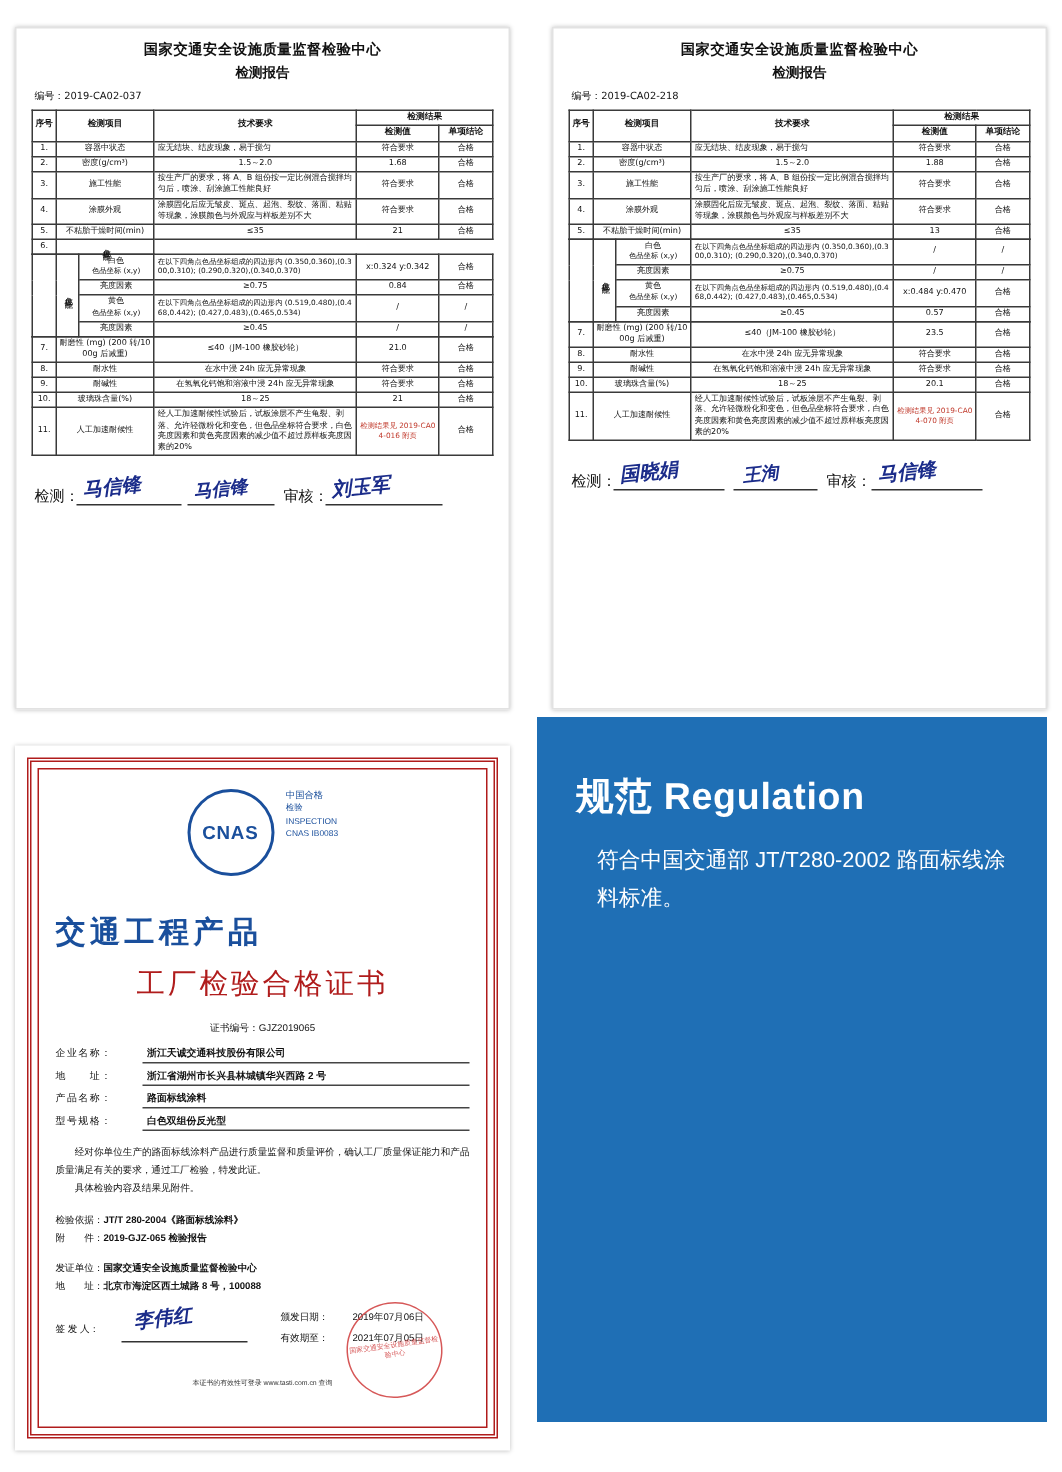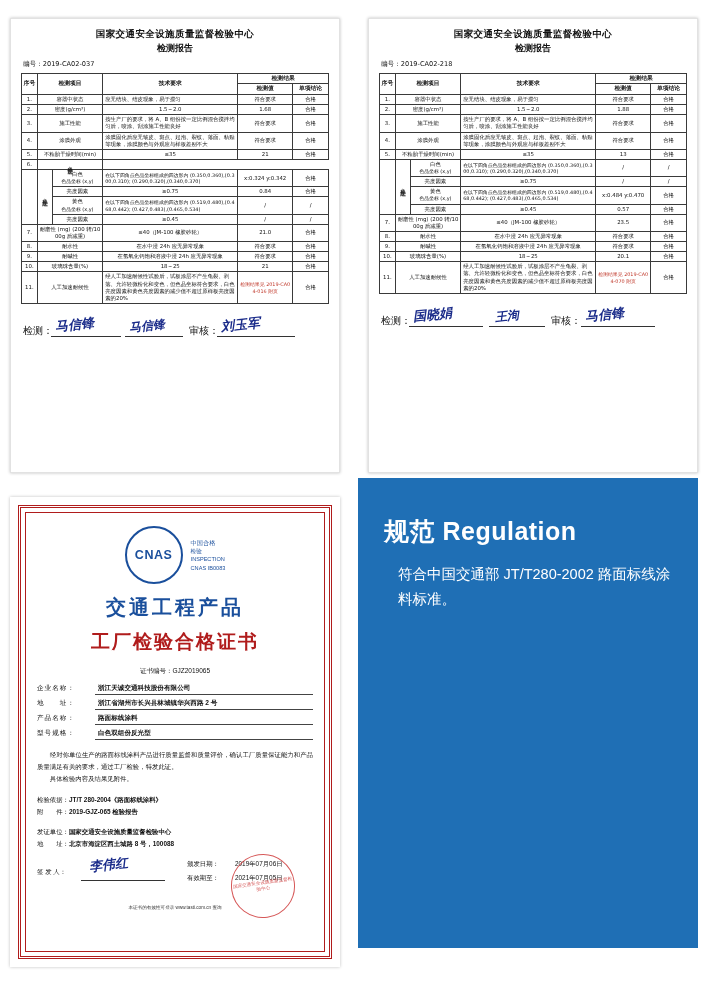--- a/index.html
+++ b/index.html
@@ -149,21 +149,20 @@
     width: 100%;
     height: 100%;
     padding: 8px 12px;
     box-sizing: border-box;
     font-size: 6.6px;
     color: #111;
   }
 
   .cnas-wrap {
     display: flex;
-    align-items: center;
     justify-content: center;
     gap: 8px;
     margin-top: 6px;
   }
   .cnas-circle {
     width: 54px; height: 54px;
     border-radius: 50%;
     border: 2.2px solid #1a4f9c;
     display: flex;
     align-items: center;
@@ -173,33 +172,32 @@
   }
   .cnas-circle .cn-main {
     font-size: 12.5px;
     font-weight: bold;
     letter-spacing: 0.5px;
   }
   .cnas-text { color: #1a4f9c; font-size: 5.6px; line-height: 1.5; }
   .cnas-text .bigger { font-size: 6.2px; }
 
   .cert-title1 {
-    text-align: center;
-    margin-top: 10px;
+    margin-top: 24px;
     font-size: 20px;
     font-weight: bold;
     color: #1a4f9c;
     letter-spacing: 3px;
     font-family: "DejaVu Sans", sans-serif;
   }
   .cert-title2 {
     text-align: center;
     margin-top: 8px;
     font-size: 19px;
-    font-weight: bold;
+    font-weight: normal;
     color: #b01c1c;
     letter-spacing: 2px;
     font-family: "DejaVu Sans", sans-serif;
   }
   .cert-no {
     text-align: center;
     margin-top: 12px;
     font-size: 6.5px;
     color: #111;
   }

